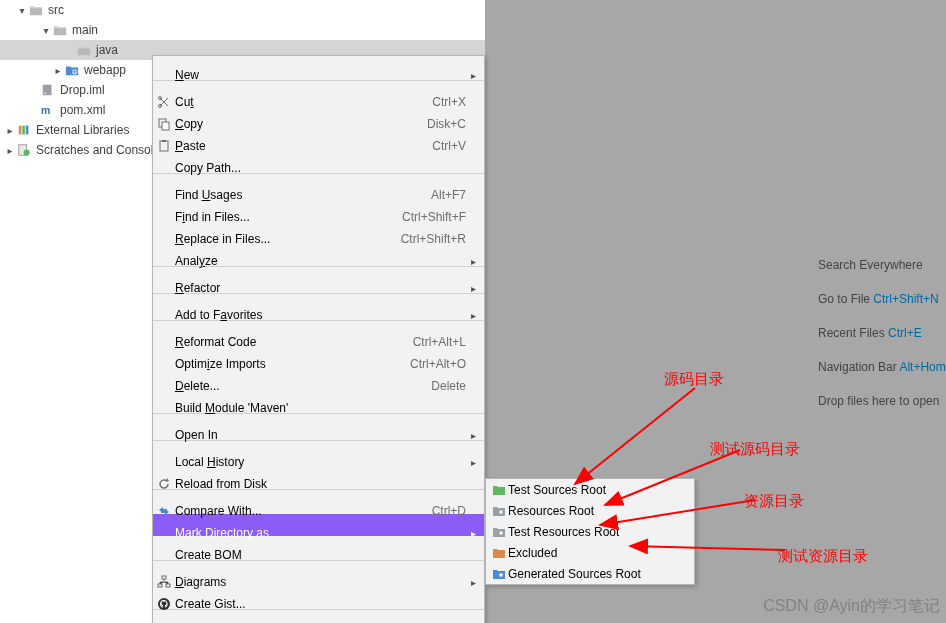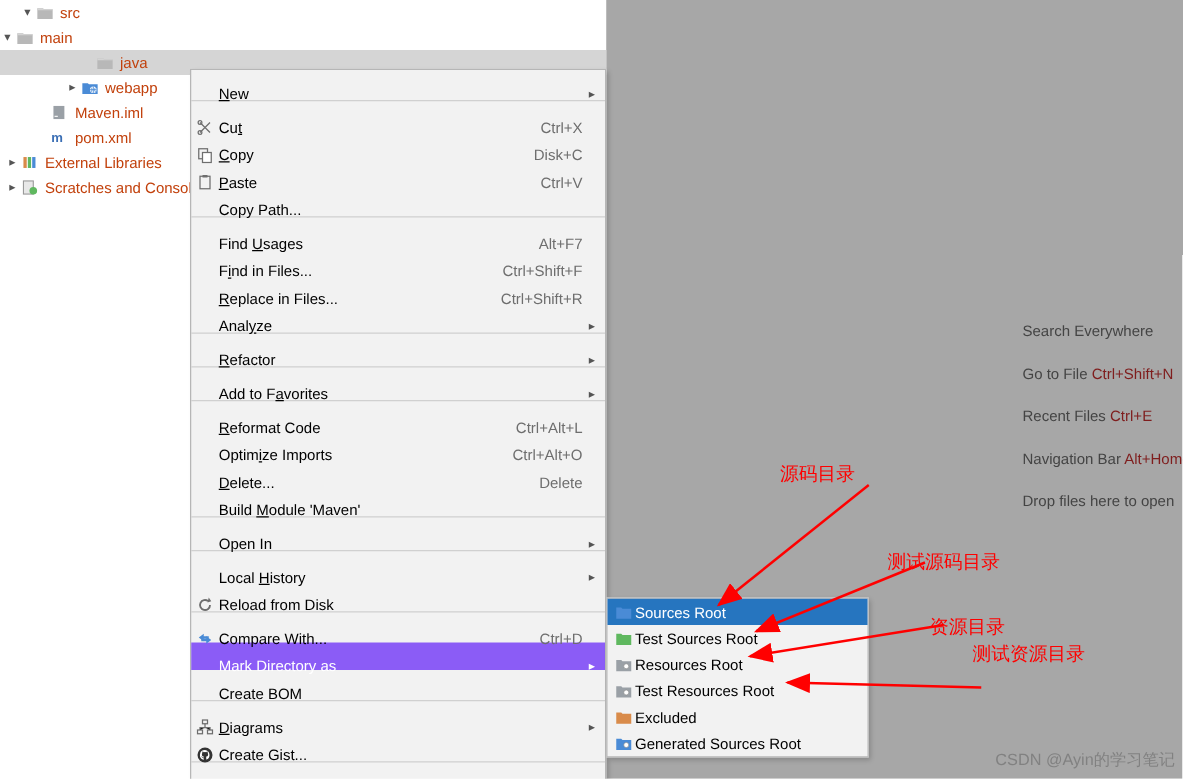--- a/index.html
+++ b/index.html
@@ -1,20 +1,20 @@
 <!DOCTYPE html>
 <html><head>
 <meta charset="utf-8">
 <style>
 * { margin: 0; padding: 0; box-sizing: border-box; font-family: "Segoe UI", sans-serif; font-size: 12px; }
 body { width: 946px; height: 623px; background: #fff; position: relative; overflow: hidden; }
 
 
 .tree { position: absolute; left: 0; top: 0; width: 485px; }
-.tree-row { display: flex; align-items: center; height: 20px; white-space: nowrap; color: #c2410c; }
+.tree-row { display: flex; align-items: center; height: 20px; white-space: nowrap; color: #404040; }
 .tree-row.selected { background: #d5d5d5; }
 .chev { width: 12px; text-align: center; color: #555; font-size: 10px; }
 .chev.down::before { content: "▾"; }
 .chev.right::before { content: "▸"; }
 .fld-icon, .file-icon { width: 16px; height: 14px; margin-right: 4px; display: inline-flex; align-items: center; justify-content: center; }
 .fld-icon svg, .file-icon svg { width: 14px; height: 14px; }
 
 
 .ctx { position: absolute; left: 152px; top: 55px; width: 333px; background: #f2f2f2; border: 1px solid #b6b6b6; box-shadow: 2px 2px 4px rgba(0,0,0,.2); }
 .ctx-row { display: flex; align-items: center; height: 22px; padding: 16px 8px 0 0; color: #000; }
@@ -31,46 +31,46 @@
 
 .sub { position: absolute; left: 485px; top: 478px; width: 210px; background: #f2f2f2; border: 1px solid #b6b6b6; box-shadow: 2px 2px 4px rgba(0,0,0,.2); }
 .sub-row { display: flex; align-items: center; height: 21px; padding: 0 8px 0 4px; }
 .sub-row.hl { background: #2675bf; color: #fff; }
 .sub-ic { width: 18px; display: inline-flex; align-items: center; justify-content: center; }
 
 
 .rpanel { position: absolute; left: 485px; top: 0; width: 461px; height: 623px; background: #a7a7a7; }
 .tips { position: absolute; left: 818px; top: 258px; width: 140px; color: #444; }
 .tips .tip { margin-bottom: 20px; white-space: nowrap; }
-.tips .sc { color: #7f1d1d; }
+.tips .sc { color: #0369a1; }
 
 
 .ann { position: absolute; color: #ff0000; font-size: 15px; font-family: "Microsoft YaHei", sans-serif; white-space: nowrap; }
 .arrow-svg { position: absolute; pointer-events: none; }
 
 
-.wm { position: absolute; right: 6px; bottom: 6px; color: rgba(120,120,120,.8); font-size: 13px; }
+.wm { position: absolute; right: 6px; bottom: 6px; color: rgba(120,120,120,.8); font-size: 16px; }
 </style>
 </head>
 <body>
 
 <div class="rpanel"></div>
 
 <div class="tree">
     <div class="tree-row" style="padding-left: 16px;">
       <span class="chev down"></span>
       <span class="fld-icon">
         <svg viewBox="0 0 16 14">
           <path fill="#b8b8b8" d="M1 3h5l1 1h8v9H1z"></path>
           <path fill="#d4d4d4" d="M1 3h5l1 1h8v1H1z"></path>
         </svg>
       </span>
       <span>src</span>
     </div>
-    <div class="tree-row" style="">
+    <div class="tree-row" style="padding-left: 40px;">
       <span class="chev down"></span>
       <span class="fld-icon">
         <svg viewBox="0 0 16 14">
           <path fill="#b8b8b8" d="M1 3h5l1 1h8v9H1z"></path>
           <path fill="#d4d4d4" d="M1 3h5l1 1h8v1H1z"></path>
         </svg>
       </span>
       <span>main</span>
     </div>
     <div class="tree-row selected" style="padding-left: 64px;">
@@ -95,21 +95,21 @@
       <span>webapp</span>
     </div>
     <div class="tree-row" style="padding-left: 28px;">
       <span class="chev "></span>
       <span class="fld-icon">
         <svg viewBox="0 0 16 14">
           <rect x="2" y="1" width="10" height="12" fill="#9aa0a6"></rect>
           <rect x="3" y="10" width="3" height="1" fill="#fff"></rect>
         </svg>
       </span>
-      <span>Maven.iml</span>
+      <span>Drop.iml</span>
     </div>
     <div class="tree-row" style="padding-left: 28px;">
       <span class="chev "></span>
       <span class="fld-icon">
         <svg viewBox="0 0 16 14">
           <text x="0" y="11" font-size="11" font-weight="bold" fill="#3b6fb5">m</text>
         </svg>
       </span>
       <span>pom.xml</span>
     </div>
@@ -325,28 +325,20 @@
     <div class="sep"></div>
     <div class="ctx-row">
       <span class="ctx-ic"></span>
       <span class="ctx-lbl">Convert Java File to Kotlin File</span>
       <span class="ctx-sc">Ctrl+Alt+Shift+K</span>
       <span class="ctx-ar"></span>
     </div>
   </div>
 
 <div class="sub">
-    <div class="sub-row hl">
-      <span class="sub-ic">
-        <svg width="14" height="12" viewBox="0 0 14 12">
-          <path fill="#4a8bd6" d="M1 2h4l1 1h7v8H1z"></path>
-        </svg>
-      </span>
-      <span>Sources Root</span>
-    </div>
     <div class="sub-row">
       <span class="sub-ic">
         <svg width="14" height="12" viewBox="0 0 14 12">
           <path fill="#5fb85f" d="M1 2h4l1 1h7v8H1z"></path>
         </svg>
       </span>
       <span>Test Sources Root</span>
     </div>
     <div class="sub-row">
       <span class="sub-ic">
@@ -386,24 +378,24 @@
   </div>
 
 <div class="tips">
     <div class="tip">Search Everywhere</div>
     <div class="tip">Go to File <span class="sc">Ctrl+Shift+N</span></div>
     <div class="tip">Recent Files <span class="sc">Ctrl+E</span></div>
     <div class="tip">Navigation Bar <span class="sc">Alt+Home</span></div>
     <div class="tip">Drop files here to open</div>
   </div>
 
-<div class="ann" style="left:624px; top:370px;">源码目录</div>
+<div class="ann" style="left:664px; top:370px;">源码目录</div>
 <div class="ann" style="left:710px; top:440px;">测试源码目录</div>
 <div class="ann" style="left:744px; top:492px;">资源目录</div>
-<div class="ann" style="left:778px; top:514px;">测试资源目录</div>
+<div class="ann" style="left:778px; top:547px;">测试资源目录</div>
 
 <svg class="arrow-svg" width="946" height="623">
   <defs>
       <marker id="ah" markerWidth="10" markerHeight="8" refX="9" refY="4" orient="auto">
         <polygon points="0 0, 10 4, 0 8" fill="#ff0000"></polygon>
       </marker>
     </defs>
   <line x1="695" y1="388" x2="575" y2="484" stroke="#ff0000" stroke-width="2" marker-end="url(#ah)"></line>
   <line x1="740" y1="450" x2="605" y2="505" stroke="#ff0000" stroke-width="2" marker-end="url(#ah)"></line>
   <line x1="755" y1="500" x2="600" y2="525" stroke="#ff0000" stroke-width="2" marker-end="url(#ah)"></line>

